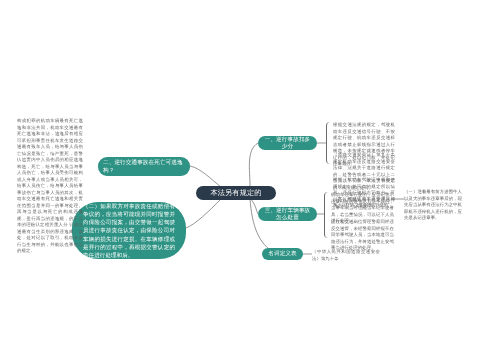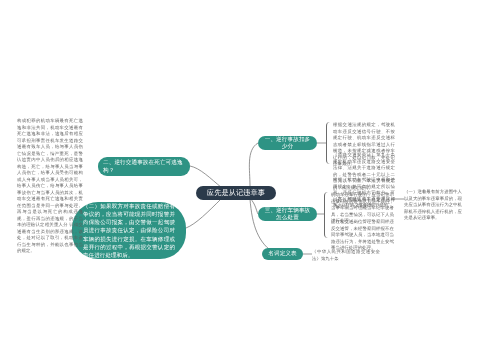--- a/index.html
+++ b/index.html
@@ -119,21 +119,21 @@
     <g fill="none" stroke="#6a6a6a" stroke-width="0.7">
 
       <path d="M317,143 L326,143"></path>
       <path d="M317,214 L324,214"></path>
       <path d="M303,254 L312,254"></path>
       <path d="M392,199 L404,199"></path>
     </g>
   </svg>
 
   <div class="node root" style="left:196px; top:186px; width:80px; height:14px;">
-    <span>应先是从记违章事</span>
+    <span>本法另有规定的</span>
   </div>
 
   <div class="node branch" style="left:258px; top:136px; width:59px; height:14px;">
     <span>一、逆行事故扣多少分</span>
   </div>
 
   <div class="bracket" style="left:326px; top:122px; width:6px; height:42px;"></div>
 
   <div class="body-text" style="left:333px; top:122px; width:62px;">根据交通法规的规定，驾驶机动车违反交通信号行驶、不按规定行驶、机动车违反交通标志或者禁止标线指示通过人行横道，未按规定减速或者停车让行的，处以记罚款，并处记违章减分。</div>
   <div class="body-text" style="left:333px; top:152px; width:62px;">《道路交通安全法》第九十条规定机动车违反道路交通安全法律、法规关于道路通行规定的，处警告或者二十元以上二百元以下罚款。本法另有规定的，依照规定处罚。</div>

